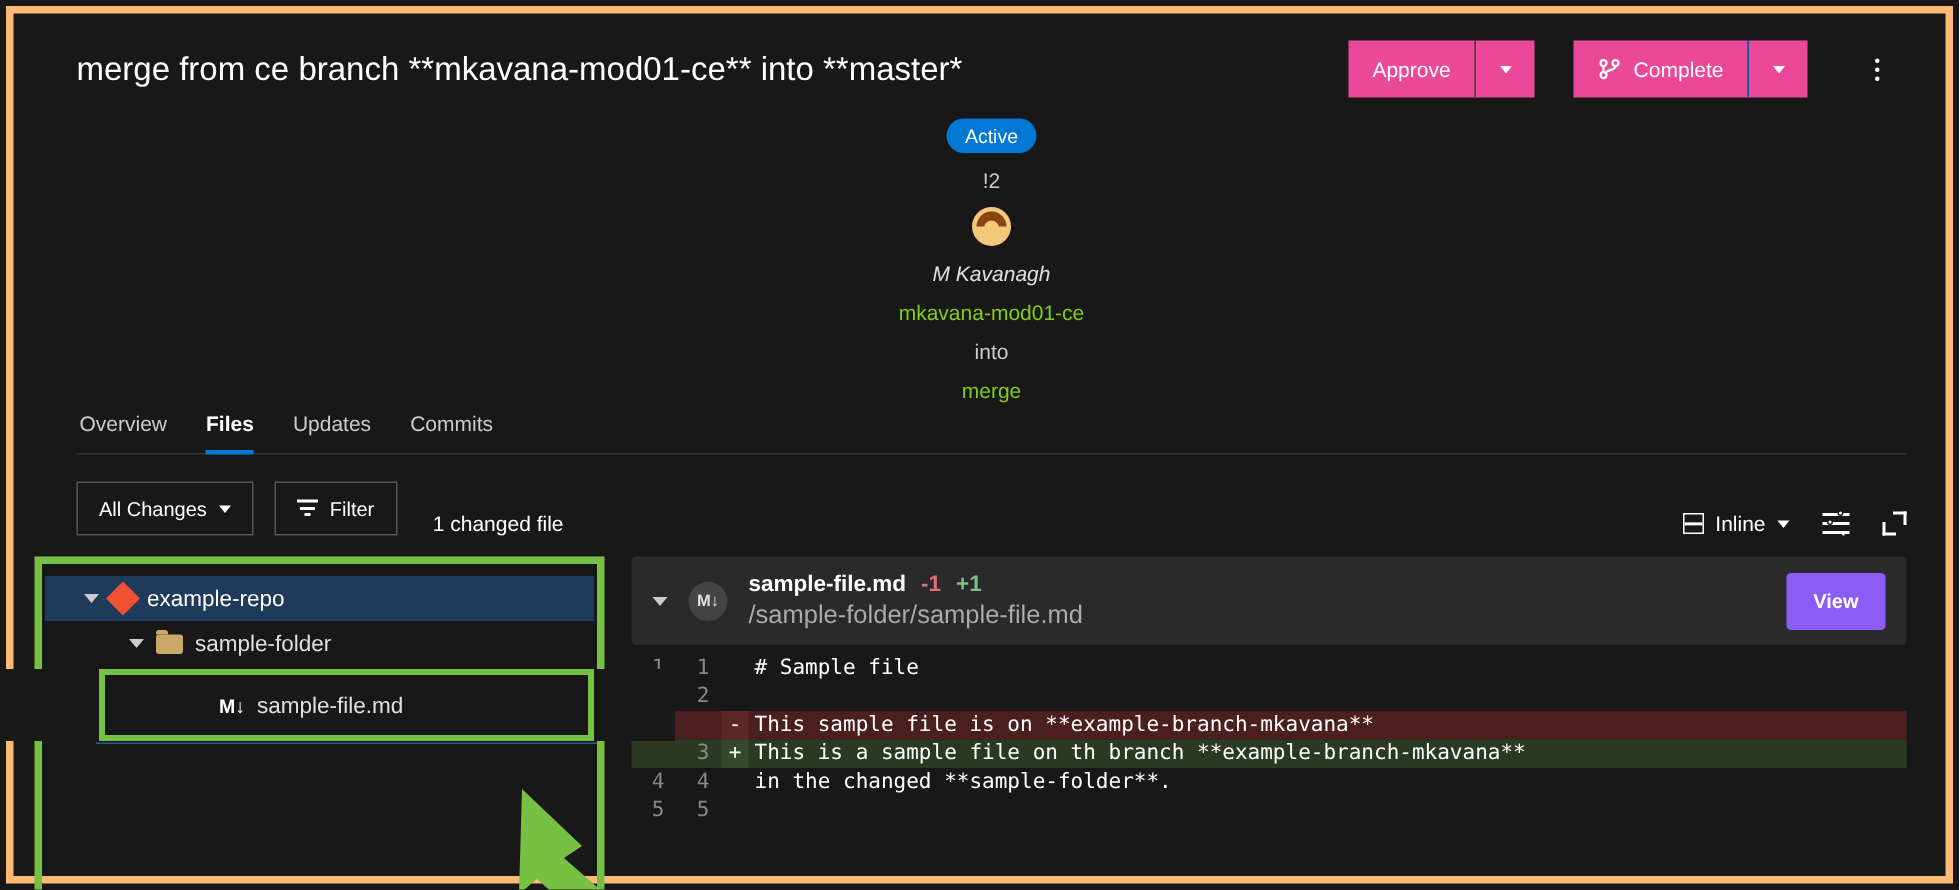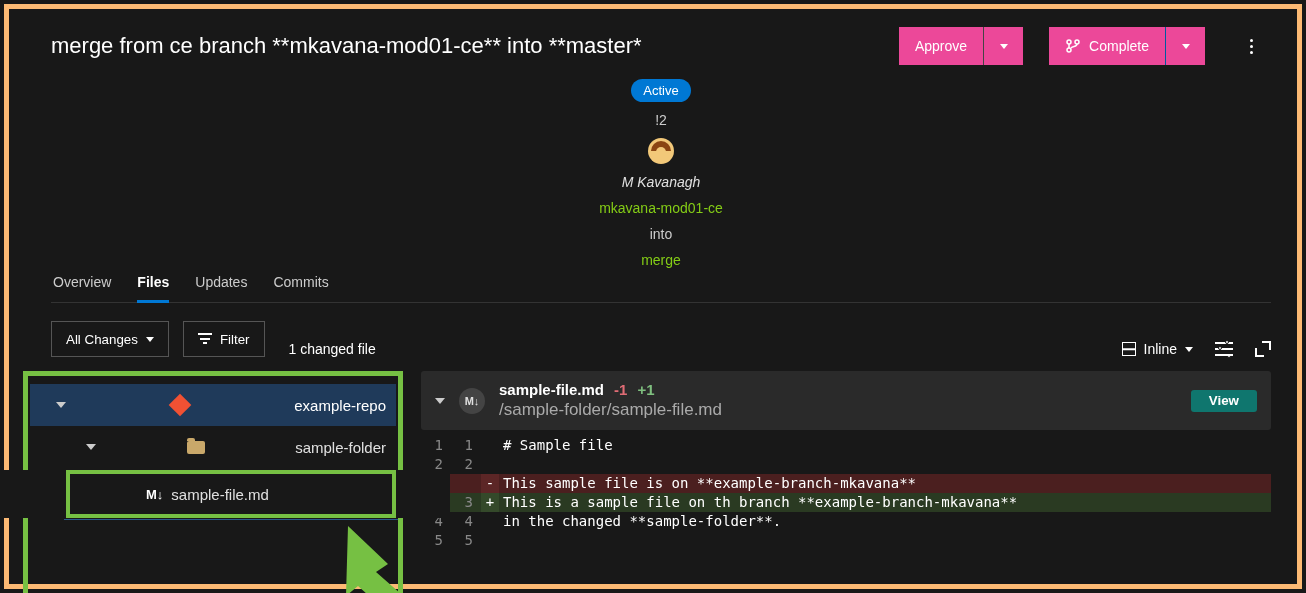--- a/index.html
+++ b/index.html
@@ -93,22 +93,22 @@
   .fullscreen-icon::before{content:"";position:absolute;top:0;right:0;width:7px;height:7px;border-top:2px solid #fff;border-right:2px solid #fff;}
   .fullscreen-icon::after{content:"";position:absolute;bottom:0;left:0;width:7px;height:7px;border-bottom:2px solid #fff;border-left:2px solid #fff;}
 
   
   .main { display:flex; padding: 0 26px 0 14px; gap: 18px; }
   .tree {
     width: 380px; border: 5px solid #76c043; padding: 8px 2px 200px 2px;
     position: relative;
   }
   .tree-row {
-    display:flex; align-items:center; height:42px; padding:0 10px; gap:8px;
-    cursor:pointer; font-size:15px;justify-content:space-between;
+    display:flex; align-items:center; height:30px; padding:0 10px; gap:8px;
+    cursor:pointer; font-size:15px;
   }
   .tree-row.repo { background:#1f3a5a; color:#fff; padding-left:26px;}
   .repo-icon{width:16px;height:16px;transform:rotate(45deg);background:#f05133;display:inline-block;}
   .tree-row.folder { padding-left:56px; }
   .folder-icon{width:18px;height:13px;background:#c9a86a;position:relative;display:inline-block;border-radius:2px;}
   .folder-icon::before{content:"";position:absolute;top:-3px;left:0;width:8px;height:3px;background:#c9a86a;border-radius:2px 2px 0 0;}
   .chev-exp { display:inline-block;width:0;height:0;border-left:5px solid transparent;border-right:5px solid transparent;border-top:6px solid #ccc;}
   .tree-row.file {
     border:4px solid #76c043; height:48px; padding-left:76px;
     border-top:4px solid #76c043;
@@ -142,21 +142,21 @@
     display:flex; align-items:center; gap:14px; background:#2a2a2a;
     padding:10px 14px; border-radius:3px;
   }
   .diff-chev{display:inline-block;width:0;height:0;border-left:5px solid transparent;border-right:5px solid transparent;border-top:6px solid #ccc;}
   .md-circle{width:26px;height:26px;border-radius:50%;background:#444;display:inline-flex;align-items:center;justify-content:center;font-size:11px;font-weight:600;}
   .diff-title-block{flex:1;}
   .diff-title{font-size:15px;font-weight:600;color:#fff;display:flex;gap:10px;align-items:baseline;}
   .diff-neg{color:#e06c75;font-weight:600;}
   .diff-pos{color:#7fbf7f;font-weight:600;}
   .diff-path{font-size:17px;color:#aaa;margin-top:2px;}
-  .btn-view{background:#0f766e;color:#fff;border:none;height:22px;padding:0 18px;border-radius:3px;cursor:pointer;font-weight:600;}
+  .btn-view{background:#8b5cf6;color:#fff;border:none;height:38px;padding:0 18px;border-radius:3px;cursor:pointer;font-weight:600;}
 
   .code{font-family:"Consolas",monospace;font-size:14px;margin-top:6px;}
   .code-row{display:flex;min-height:19px;line-height:19px;}
   .ln{width:30px;text-align:right;color:#888;padding-right:8px;flex-shrink:0;}
   .gutter{width:18px;text-align:center;color:#fff;flex-shrink:0;}
   .code-text{flex:1;white-space:pre;color:#fff;padding-left:4px;}
   .row-del{background:#4b1f1f;}
   .row-del .gutter{background:#5c2626;}
   .row-add{background:#2a3a22;}
   .row-add .gutter{background:#34492a;}

